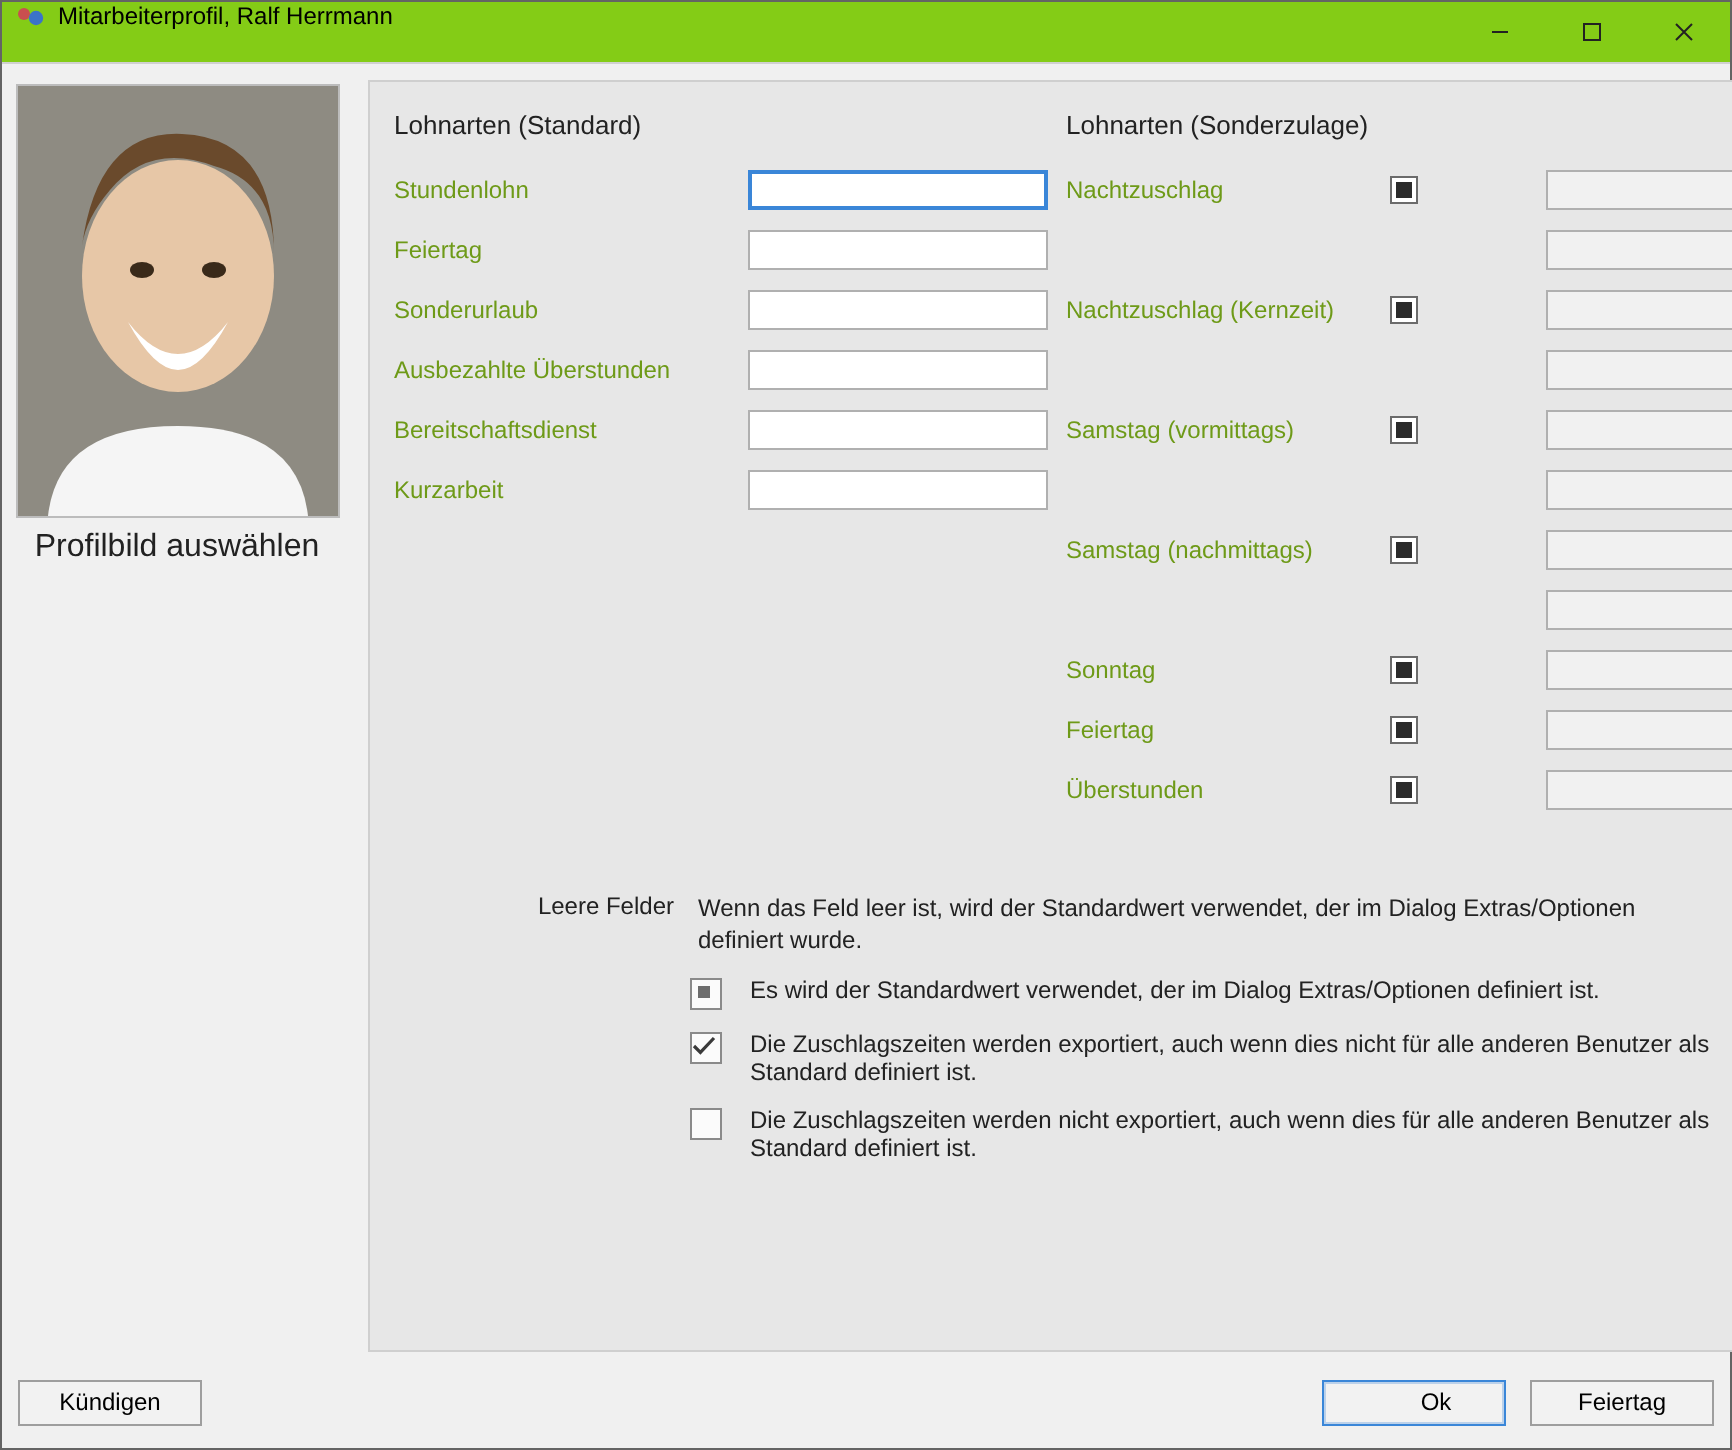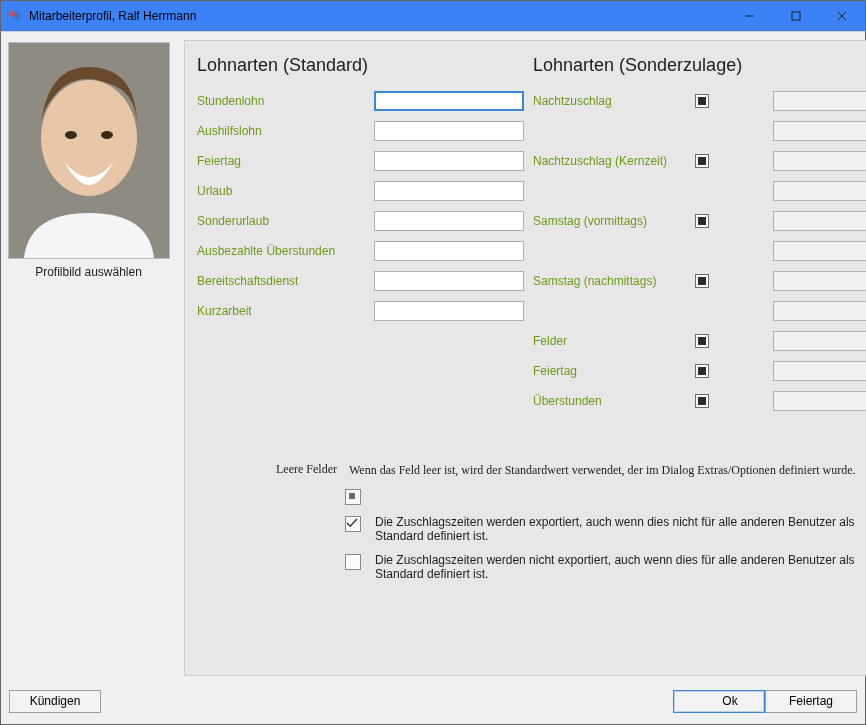--- a/index.html
+++ b/index.html
@@ -15,51 +15,51 @@
     --focus:#3a86d8;
   }
   html,body{margin:0;padding:0;background:#fff;}
   body{font-family:"Segoe UI",Tahoma,sans-serif;font-size:12px;color:var(--text);}
   .window{
     width:866px;height:725px;box-sizing:border-box;
     border:1px solid #646464;display:flex;flex-direction:column;background:var(--win-bg);
   }
   
   .titlebar{
-    height:30px;background:#3b82f6;display:flex;align-items:center;
+    height:30px;background:#84cc16;display:flex;align-items:flex-start;
     border-bottom:1px solid #d0d0d0;
   }
   .titlebar .appicon{width:16px;height:16px;margin:0 6px;display:flex;align-items:center;justify-content:center;}
   .titlebar .title{flex:0 0 auto;font-size:12px;color:#000;}
   .titlebar .spacer{flex:1;}
   .winbtn{width:46px;height:30px;display:flex;align-items:center;justify-content:center;}
   .winbtn svg{stroke:#222;}
   
   .client{flex:1;display:flex;flex-direction:column;min-height:0;}
   .workspace{
     flex:1;display:grid;grid-template-columns:175px 1fr 22px;gap:0;min-height:0;
     padding:0 0 0 0;
   }
   
   .leftcol{display:flex;flex-direction:column;align-items:center;padding:10px 8px 0 8px;}
   .photo{
     width:160px;height:215px;border:1px solid #bcbcbc;background:linear-gradient(#8a8a86,#b0aea2);
     display:flex;align-items:flex-end;justify-content:center;position:relative;overflow:hidden;
   }
   .photo svg{width:100%;height:100%;}
-  .photo-caption{margin-top:6px;font-size:12px;color:#222;}
+  .photo-caption{margin-top:6px;font-size:16px;color:#222;}
   
   .centerwrap{padding:8px 0 8px 8px;min-height:0;display:flex;}
   .panel{
     flex:1;background:var(--panel-bg);border:1px solid var(--panel-border);box-sizing:border-box;
     padding:14px 10px 10px 12px;display:flex;flex-direction:column;min-height:0;
   }
   .cols{display:grid;grid-template-columns:330px 330px;gap:10px 6px;align-content:start;}
   .colL,.colR{display:flex;flex-direction:column;}
-  .section-head{font-size:18px;color:#222;margin-bottom:14px;}
+  .section-head{font-size:13px;color:#222;margin-bottom:14px;}
   .row{display:grid;align-items:center;min-height:22px;margin-bottom:8px;}
   .colL .row{grid-template-columns:155px 150px;gap:22px;}
   .colR .row{grid-template-columns:140px 18px 16px 150px;gap:4px 22px;}
   .lbl{color:var(--green);font-size:12px;white-space:nowrap;}
   .tf{
     height:20px;box-sizing:border-box;border:1px solid var(--field-border);background:var(--field-bg);
     font:inherit;padding:0 4px;color:#000;
   }
   .tf.focus{border:1px solid var(--focus);outline:1px solid var(--focus);outline-offset:-2px;}
   .df{
@@ -74,32 +74,32 @@
   .spinbtns div{display:flex;align-items:center;justify-content:center;}
   .spinbtns svg{display:block;}
   .tri{
     width:12px;height:12px;border:1px solid #6b6b6b;background:#fff;display:inline-block;position:relative;
   }
   .tri::before{
     content:"";position:absolute;top:2px;left:2px;right:2px;bottom:2px;background:#2b2b2b;
   }
   
   .explain{
-    margin-top:42px;display:grid;grid-template-columns:140px 1fr;gap:2px 12px;align-items:start;font-family:Liberation Serif, serif;
+    margin-top:32px;display:grid;grid-template-columns:140px 1fr;gap:2px 12px;align-items:start;
   }
   .explain .ehead{text-align:right;color:#222;}
   .explain .etext{color:#222;line-height:1.35;}
   .exrow{display:grid;grid-template-columns:140px 22px 1fr;gap:10px 8px;align-items:flex-start;margin-top:10px;}
   .chk{width:14px;height:14px;border:1px solid #8a8a8a;background:#fbfbfb;display:inline-block;margin-top:1px;}
   .chk.indet::before{content:"";display:block;margin:3px;background:#6d6d6d;width:6px;height:6px;}
   .chk.checked svg{width:12px;height:12px;display:block;margin:0;}
   .chk.unchecked{}
   
   .bottombar{
-    height:34px;display:flex;align-items:center;gap:0;padding:0 8px 6px 8px;
+    height:34px;display:flex;align-items:center;gap:12px;padding:0 8px 6px 8px;
   }
   .bottombar .spacer{flex:1;}
   .btn{
     height:23px;min-width:92px;padding:0 14px;box-sizing:border-box;
     background:#f2f2f2;border:1px solid var(--btn-border);font:inherit;color:#000;
   }
   .btn.default{border:1px solid var(--focus);box-shadow:inset 0 0 0 1px rgba(58,134,216,.3);padding-left:36px;}
 </style>
 </head>
 <body>
@@ -154,29 +154,21 @@
         <div class="panel">
           <div class="cols">
             <div class="colL">
               <div class="section-head">Lohnarten (Standard)</div>
               <div id="std-rows">
                   <div class="row">
                     <div class="lbl">Stundenlohn</div>
                     <input type="text" class="tf focus" style="">
                   </div>
                   <div class="row">
-                    <div class="lbl">Aushilfslohn</div>
-                    <input type="text" class="tf" style="">
-                  </div>
-                  <div class="row">
                     <div class="lbl">Feiertag</div>
-                    <input type="text" class="tf" style="">
-                  </div>
-                  <div class="row">
-                    <div class="lbl">Urlaub</div>
                     <input type="text" class="tf" style="">
                   </div>
                   <div class="row">
                     <div class="lbl">Sonderurlaub</div>
                     <input type="text" class="tf" style="">
                   </div>
                   <div class="row">
                     <div class="lbl">Ausbezahlte Überstunden</div>
                     <input type="text" class="tf" style="">
                   </div>
@@ -291,21 +283,21 @@
                         </div>
                         <div>
                           <svg width="8" height="5" viewBox="0 0 8 5">
                             <path d="M0 0 L4 5 L8 0 Z" fill="#6a6a6a"></path>
                           </svg>
                         </div>
                       </div>
                     </div>
                   </div>
                   <div class="row">
-                    <div class="lbl">Felder</div>
+                    <div class="lbl">Sonntag</div>
                     <span class="tri"></span>
                     <span></span>
                     <div class="df"></div>
                   </div>
                   <div class="row">
                     <div class="lbl">Feiertag</div>
                     <span class="tri"></span>
                     <span></span>
                     <div class="df"></div>
                   </div>
@@ -320,20 +312,21 @@
           </div>
 
           <div class="explain">
             <div class="ehead">Leere Felder</div>
             <div class="etext">Wenn das Feld leer ist, wird der Standardwert verwendet, der im Dialog Extras/Optionen definiert wurde.</div>
           </div>
           <div id="explain-rows">
               <div class="exrow">
                 <span></span>
                 <span class="chk indet"></span>
+                <div class="etext">Es wird der Standardwert verwendet, der im Dialog Extras/Optionen definiert ist.</div>
               </div>
               <div class="exrow">
                 <span></span>
                 <span class="chk checked">
                   <svg viewBox="0 0 12 12">
                     <path d="M1 6 L4.2 9.2 L11 2" fill="none" stroke="#3a3a3a" stroke-width="1.6"></path>
                   </svg>
                 </span>
                 <div class="etext">Die Zuschlagszeiten werden exportiert, auch wenn dies nicht für alle anderen Benutzer als Standard definiert ist.</div>
               </div>

